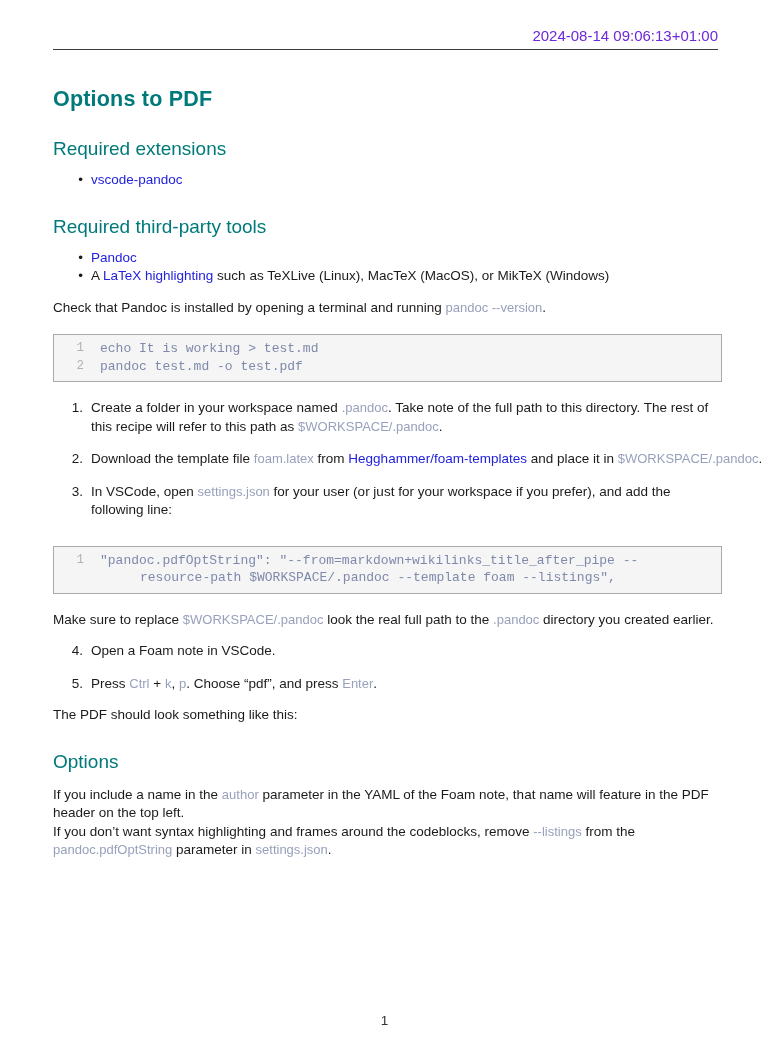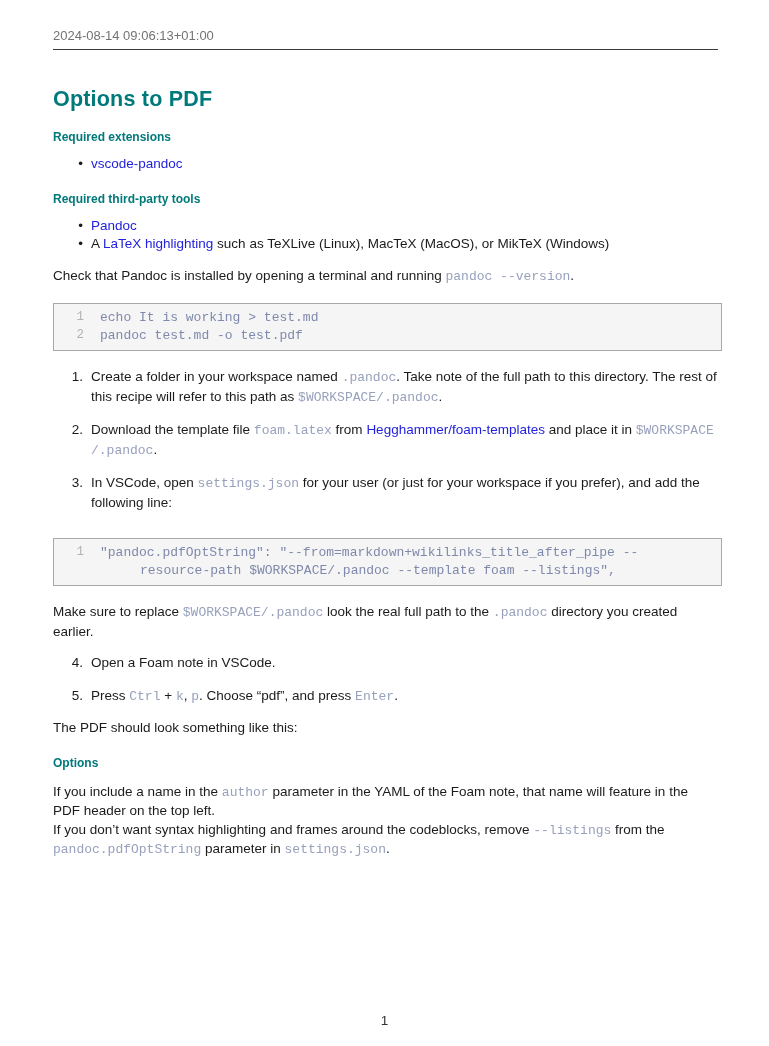--- a/index.html
+++ b/index.html
@@ -16,59 +16,60 @@
     overflow: hidden;
   }
   .content {
     position: absolute;
     left: 53px;
     top: 28px;
     width: 665px;
   }
   
   .hdr-timestamp {
-    font-size: 13px;
-    color: #737373;
+    text-align: right;
+    font-size: 15px;
+    color: #6d28d9;
     line-height: 16px;
   }
   .hdr-rule {
     border: 0;
     border-top: 1.3px solid var(--rule, #3c3c3c);
     margin: 5px 0 0 0;
   }
   
   h1.title {
     color: var(--heading, #00797B);
     font-size: 21.5px;
     font-weight: bold;
     margin: 37px 0 14px 0;
     letter-spacing: 0.2px;
   }
   h2.sec {
     color: var(--heading, #00797B);
-    font-size: 12px;
-    font-weight: bold;
-    margin: 18px 0 11px 0;
+    font-size: 19px;
+    font-weight: normal;
+    margin: 26px 0 11px 0;
   }
   p.body { margin: 13px 0; line-height: 18.5px; }
   
   .list { margin: 10px 0 12px 0; }
   .litem { display: flex; line-height: 18.5px; }
   .step { margin-bottom: 14px; }
   .marker {
     flex: none;
     width: 30px;
     text-align: right;
     margin-right: 8px;
   }
   .ltext { flex: 1 1 auto; }
   .overfull { margin-right: -45px; }
   
   .code {
-    font-family: Liberation Mono, monospace;
+    font-family: Liberation Sans, sans-serif;
     font-size: 13px;
     color: var(--code, #98A1BC);
   }
   a.link { color: var(--link, #2020DF); text-decoration: none; cursor: pointer; }
   a.link.bold { font-weight: normal; }
   
   .codeblock {
     border: 1px solid var(--codeblock_border, #a9a9a9);
     background: var(--codeblock_bg, #f5f5f5);
     margin: 17px 0;

